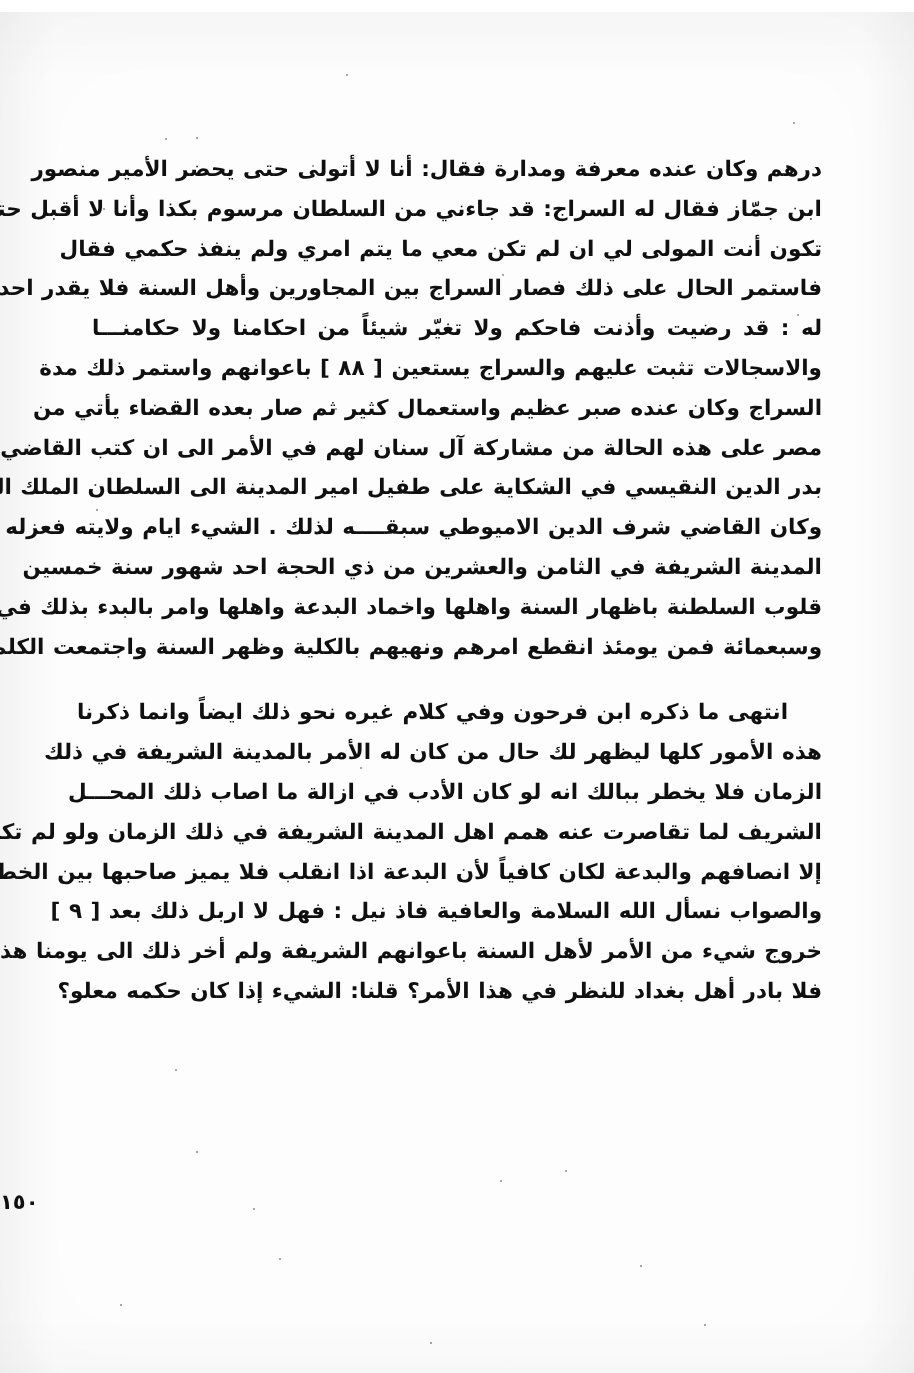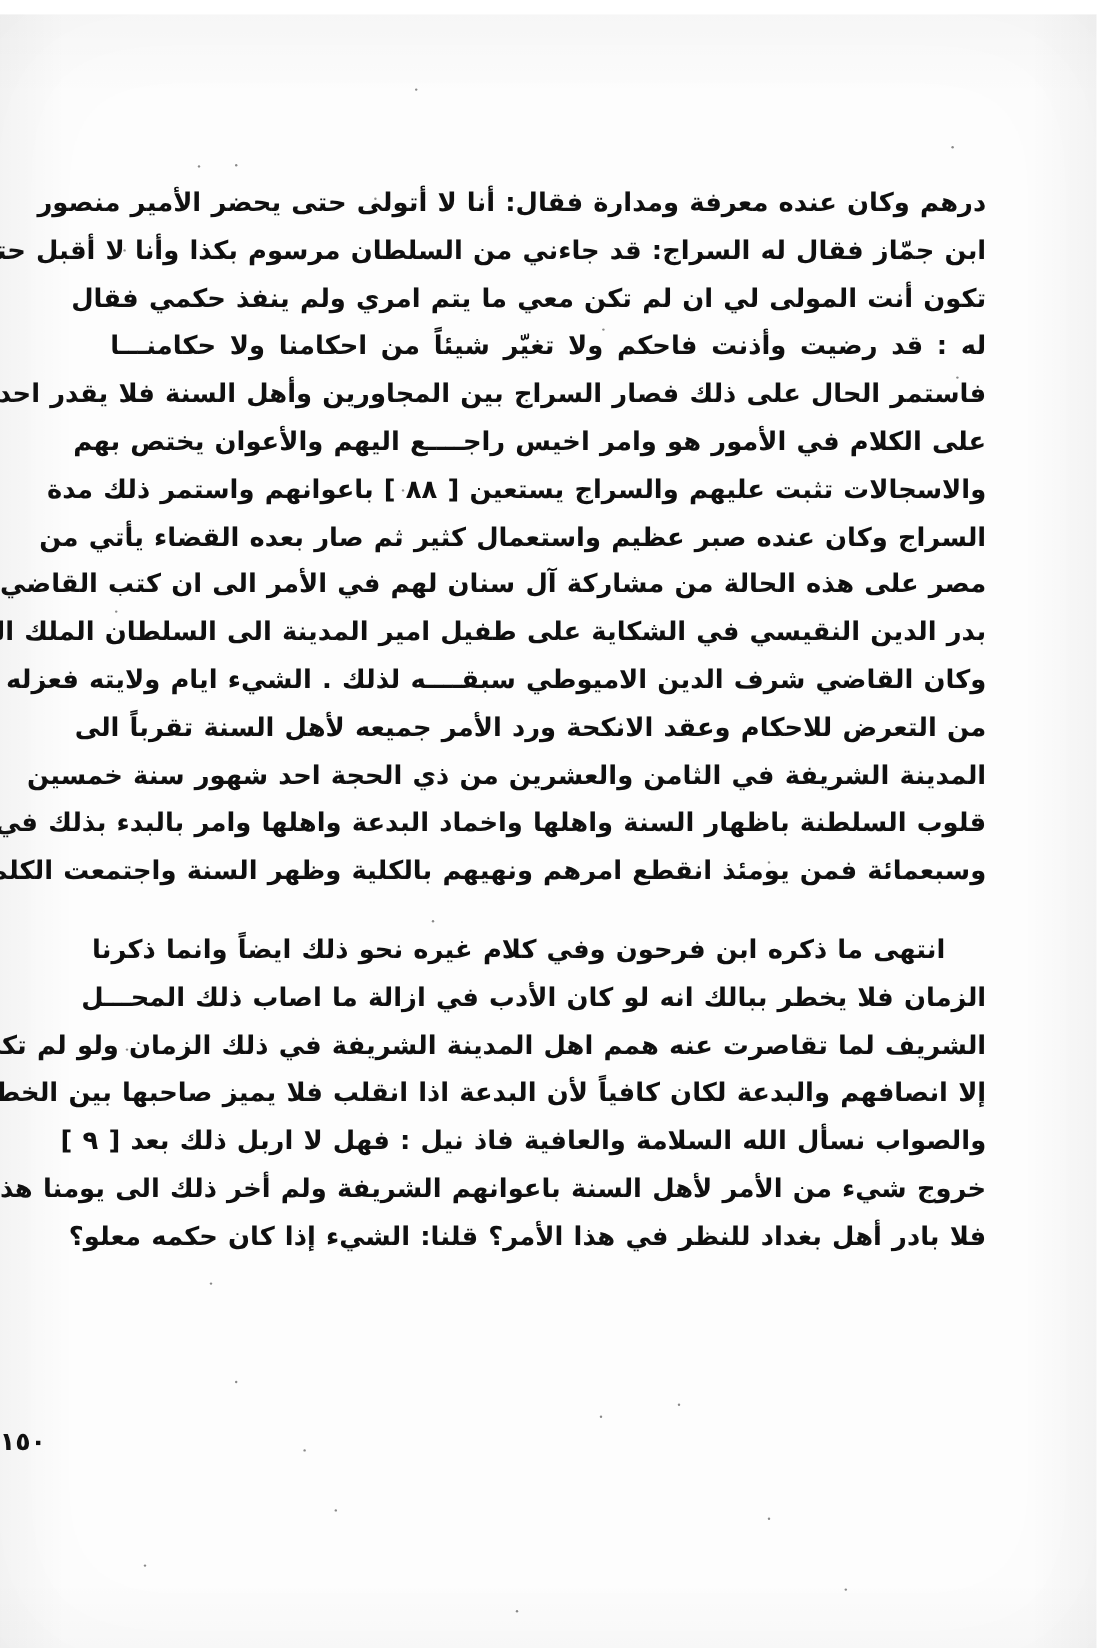--- a/index.html
+++ b/index.html
@@ -143,36 +143,35 @@
     <span class="speck" style="left:704px;top:1312px;width:2px;height:2px;"></span>
     <span class="speck" style="left:430px;top:1330px;width:2px;height:2px;"></span>
   </div>
 
   <div class="text-block">
 
     <p class="para">
       <span class="line"><span class="stretch">درهم وكان عنده معرفة ومدارة فقال: أنا لا أتولى حتى يحضر الأمير منصور</span></span>
       <span class="line"><span class="stretch">ابن جمّاز فقال له السراج: قد جاءني من السلطان مرسوم بكذا وأنا لا أقبل حتى</span></span>
       <span class="line"><span class="stretch">تكون أنت المولى لي ان لم تكن معي ما يتم امري ولم ينفذ حكمي فقال</span></span>
+      <span class="line"><span class="stretch">فاستمر الحال على ذلك فصار السراج بين المجاورين وأهل السنة فلا يقدر احد</span></span>
       <span class="line"><span class="stretch">له : قد رضيت وأذنت فاحكم ولا تغيّر شيئاً من احكامنا ولا حكامنـــا</span></span>
-      <span class="line"><span class="stretch">فاستمر الحال على ذلك فصار السراج بين المجاورين وأهل السنة فلا يقدر احد</span></span>
-      <span class="line"><span class="stretch">على الكلام في الأمور هو وامر اخيس راجــــع اليهم والأعوان يختص بهم</span></span>
       <span class="line"><span class="stretch">والاسجالات تثبت عليهم والسراج يستعين [ ٨٨ ] باعوانهم واستمر ذلك مدة</span></span>
       <span class="line"><span class="stretch">السراج وكان عنده صبر عظيم واستعمال كثير ثم صار بعده القضاء يأتي من</span></span>
       <span class="line"><span class="stretch">مصر على هذه الحالة من مشاركة آل سنان لهم في الأمر الى ان كتب القاضي</span></span>
       <span class="line"><span class="stretch">بدر الدين النقيسي في الشكاية على طفيل امير المدينة الى السلطان الملك الناصر</span></span>
       <span class="line"><span class="stretch">وكان القاضي شرف الدين الاميوطي سبقــــه لذلك . الشيء ايام ولايته فعزله</span></span>
-      <span class="line"><span class="stretch">من التعرض للاحكام وعقد الانكحة ورد الأمر جميعه لأهل السنة تقرباً الى</span></span>
       <span class="line"><span class="stretch">المدينة الشريفة في الثامن والعشرين من ذي الحجة احد شهور سنة خمسين</span></span>
       <span class="line"><span class="stretch">قلوب السلطنة باظهار السنة واهلها واخماد البدعة واهلها وامر بالبدء بذلك في</span></span>
       <span class="line"><span class="stretch">وسبعمائة فمن يومئذ انقطع امرهم ونهيهم بالكلية وظهر السنة واجتمعت الكلمة .</span></span>
     </p>
 
     <p class="para indented">
       <span class="line indent"><span class="stretch">انتهى ما ذكره ابن فرحون وفي كلام غيره نحو ذلك ايضاً وانما ذكرنا</span></span>
+      <span class="line"><span class="stretch">هذه الأمور كلها ليظهر لك حال من كان له الأمر بالمدينة الشريفة في ذلك</span></span>
       <span class="line"><span class="stretch">الزمان فلا يخطر ببالك انه لو كان الأدب في ازالة ما اصاب ذلك المحـــل</span></span>
       <span class="line"><span class="stretch">الشريف لما تقاصرت عنه همم اهل المدينة الشريفة في ذلك الزمان ولو لم تكن</span></span>
       <span class="line"><span class="stretch">إلا انصافهم والبدعة لكان كافياً لأن البدعة اذا انقلب فلا يميز صاحبها بين الخطأ</span></span>
       <span class="line"><span class="stretch">والصواب نسأل الله السلامة والعافية فاذ نيل : فهل لا اربل ذلك بعد [ ٩ ]</span></span>
       <span class="line"><span class="stretch">خروج شيء من الأمر لأهل السنة باعوانهم الشريفة ولم أخر ذلك الى يومنا هذا</span></span>
       <span class="line"><span class="stretch">فلا بادر أهل بغداد للنظر في هذا الأمر؟ قلنا: الشيء إذا كان حكمه معلو؟</span></span>
     </p>
 
   </div>
 

